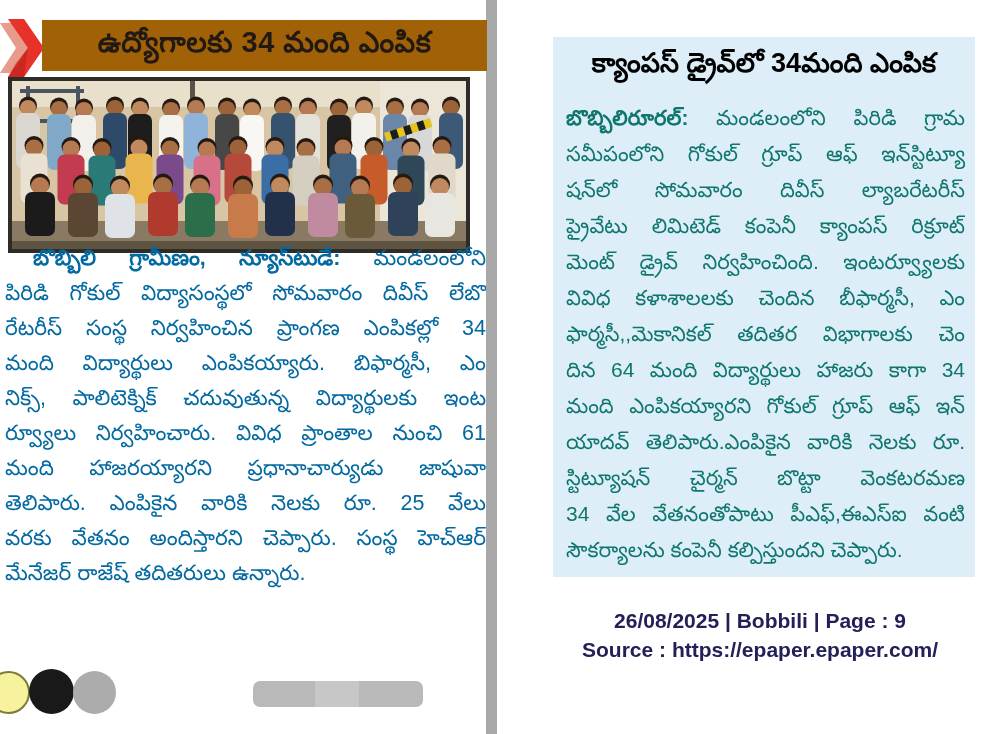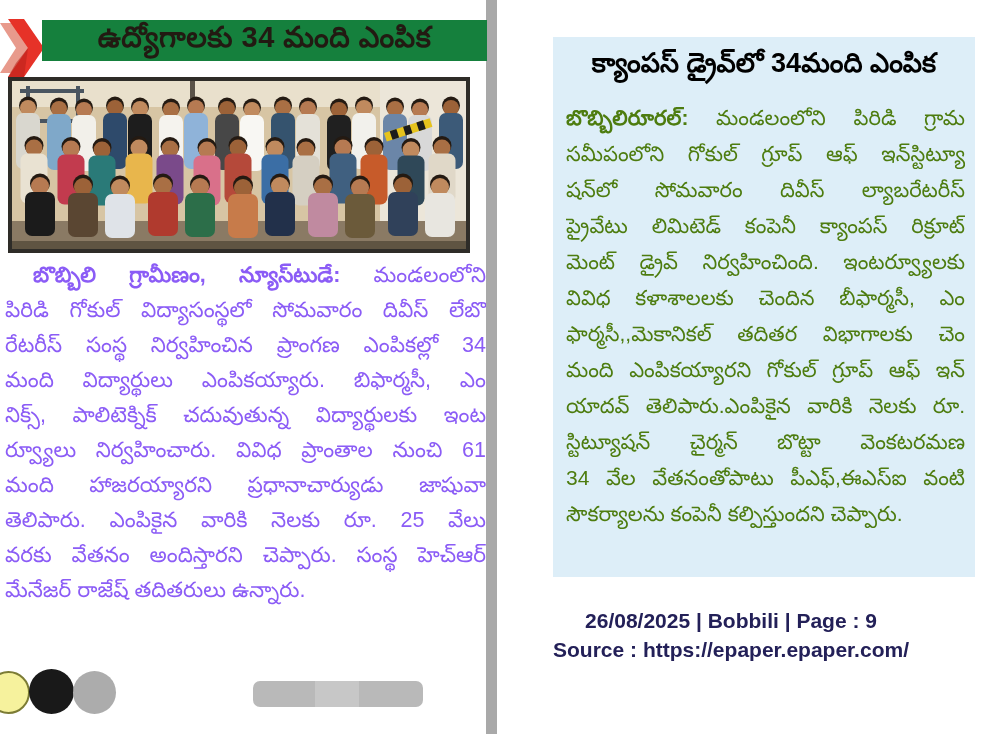--- a/index.html
+++ b/index.html
@@ -6,32 +6,32 @@
   body { background:#ffffff; }
   .page {
     position:relative; width:981px; height:734px; background:#ffffff;
     overflow:hidden; font-family:"Liberation Sans", sans-serif;
   }
   .divider { position:absolute; left:486px; top:0; width:11px; height:734px; background:#a9a9a9; }
 
   
   .chevron { position:absolute; left:0; top:19px; width:46px; height:58px; }
   .headline-left {
-    position:absolute; left:42px; top:20px; width:445px; height:41px;
-    background:#15803d; display:flex; align-items:center; justify-content:center;
+    position:absolute; left:42px; top:20px; width:445px; height:51px;
+    background:#a16207; display:flex; align-items:center; justify-content:center;
     font-weight:bold; font-size:29px; color:#221a12; letter-spacing:0.5px;
   }
   .photo-frame {
     position:absolute; left:8px; top:77px; width:462px; height:176px;
     border:4px solid #2e2c28; background:#d7c5a4;
   }
   .photo-frame svg { display:block; width:454px; height:168px; }
   .left-body {
-    position:absolute; left:5px; top:258px; width:481px;
-    font-size:21.5px; line-height:35px; color:#8b5cf6;
+    position:absolute; left:5px; top:241px; width:481px;
+    font-size:21.5px; line-height:35px; color:#0369a1;
   }
   .bline { text-align:justify; text-align-last:justify; height:35px; overflow:hidden; }
   .bline.first { padding-left:28px; }
   .bline.no-just { text-align-last:left; }
   .dateline { font-weight:bold; }
 
   .dot { position:absolute; border-radius:50%; }
   .dot-yellow { left:-13px; top:671px; width:43px; height:43px; background:#f6f29d; border:2px solid #7c7c35; }
   .dot-black  { left:29px;  top:669px; width:45px; height:45px; background:#191919; }
   .dot-gray   { left:73px;  top:671px; width:43px; height:43px; background:#acacac; }
@@ -43,26 +43,26 @@
 
   
   .right-box {
     position:absolute; left:553px; top:37px; width:422px; height:540px;
     background:#ddeef8;
   }
   .headline-right {
     margin:11px 6px 0 6px; text-align:center;
     font-weight:bold; font-size:27px; color:#000000;
   }
-  .right-body { margin:15px 10px 0 13px; font-size:21px; line-height:36px; color:#4d7c0f; }
+  .right-body { margin:15px 10px 0 13px; font-size:21px; line-height:36px; color:#0f766e; }
   .rline { text-align:justify; text-align-last:justify; height:36px; overflow:hidden; }
   .rline.no-just { text-align-last:left; }
 
   .footer {
-    position:absolute; left:516px; top:606px; width:430px; text-align:center;
+    position:absolute; left:545px; top:606px; width:430px; text-align:center;
     color:#232058; font-weight:bold; font-size:21px; line-height:29px;
   }
 </style>
 </head>
 <body>
 
 <div class="page">
 
   <div class="divider"></div>
 
@@ -238,20 +238,21 @@
   <div class="right-box">
     <div class="headline-right">క్యాంపస్ డ్రైవ్‌లో 34మంది ఎంపిక</div>
     <div class="right-body">
       <div class="rline"><span class="dateline">బొబ్బిలిరూరల్:</span><span> మండలంలోని పిరిడి గ్రామ</span></div>
       <div class="rline">సమీపంలోని గోకుల్ గ్రూప్ ఆఫ్ ఇన్‌స్టిట్యూ</div>
       <div class="rline">షన్‌లో సోమవారం దివీస్ ల్యాబరేటరీస్</div>
       <div class="rline">ప్రైవేటు లిమిటెడ్ కంపెనీ క్యాంపస్ రిక్రూట్</div>
       <div class="rline">మెంట్ డ్రైవ్ నిర్వహించింది. ఇంటర్వ్యూలకు</div>
       <div class="rline">వివిధ కళాశాలలకు చెందిన బీఫార్మసీ, ఎం</div>
       <div class="rline">ఫార్మసీ,,మెకానికల్ తదితర విభాగాలకు చెం</div>
+      <div class="rline">దిన 64 మంది విద్యార్థులు హాజరు కాగా 34</div>
       <div class="rline">మంది ఎంపికయ్యారని గోకుల్ గ్రూప్ ఆఫ్ ఇన్</div>
       <div class="rline">యాదవ్ తెలిపారు.ఎంపికైన వారికి నెలకు రూ.</div>
       <div class="rline">స్టిట్యూషన్ చైర్మన్ బొట్టా వెంకటరమణ</div>
       <div class="rline">34 వేల వేతనంతోపాటు పీఎఫ్,ఈఎస్ఐ వంటి</div>
       <div class="rline no-just">సౌకర్యాలను కంపెనీ కల్పిస్తుందని చెప్పారు.</div>
     </div>
   </div>
 
   <div class="footer">
     <div>26/08/2025 | Bobbili | Page : 9</div>

